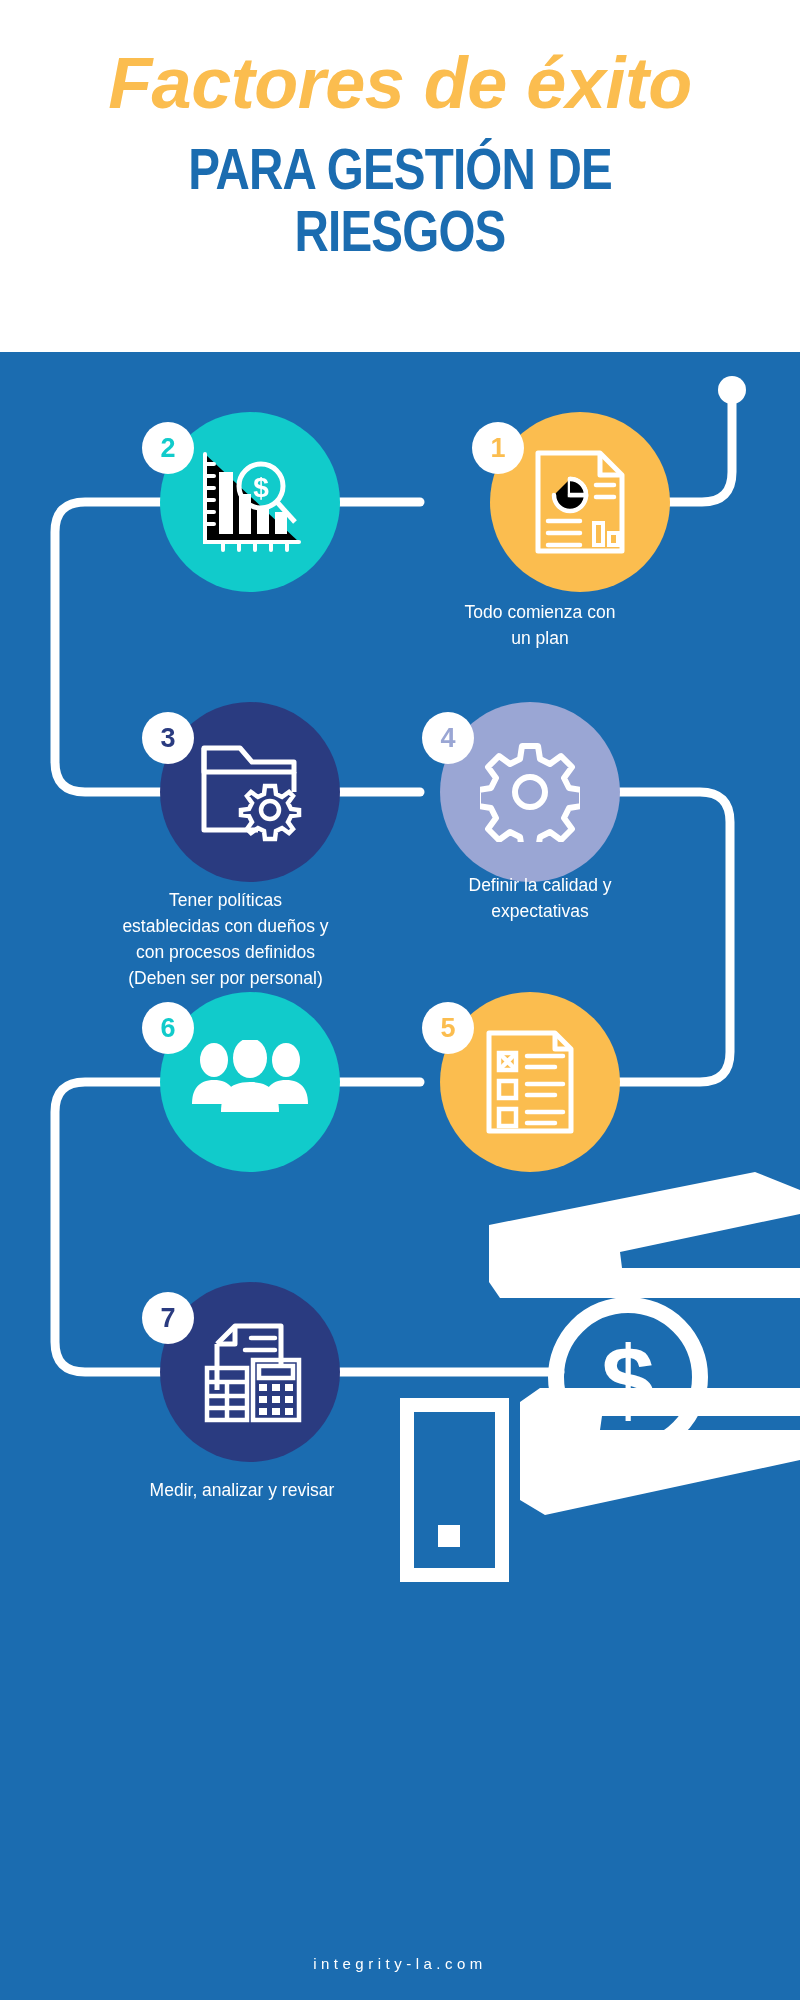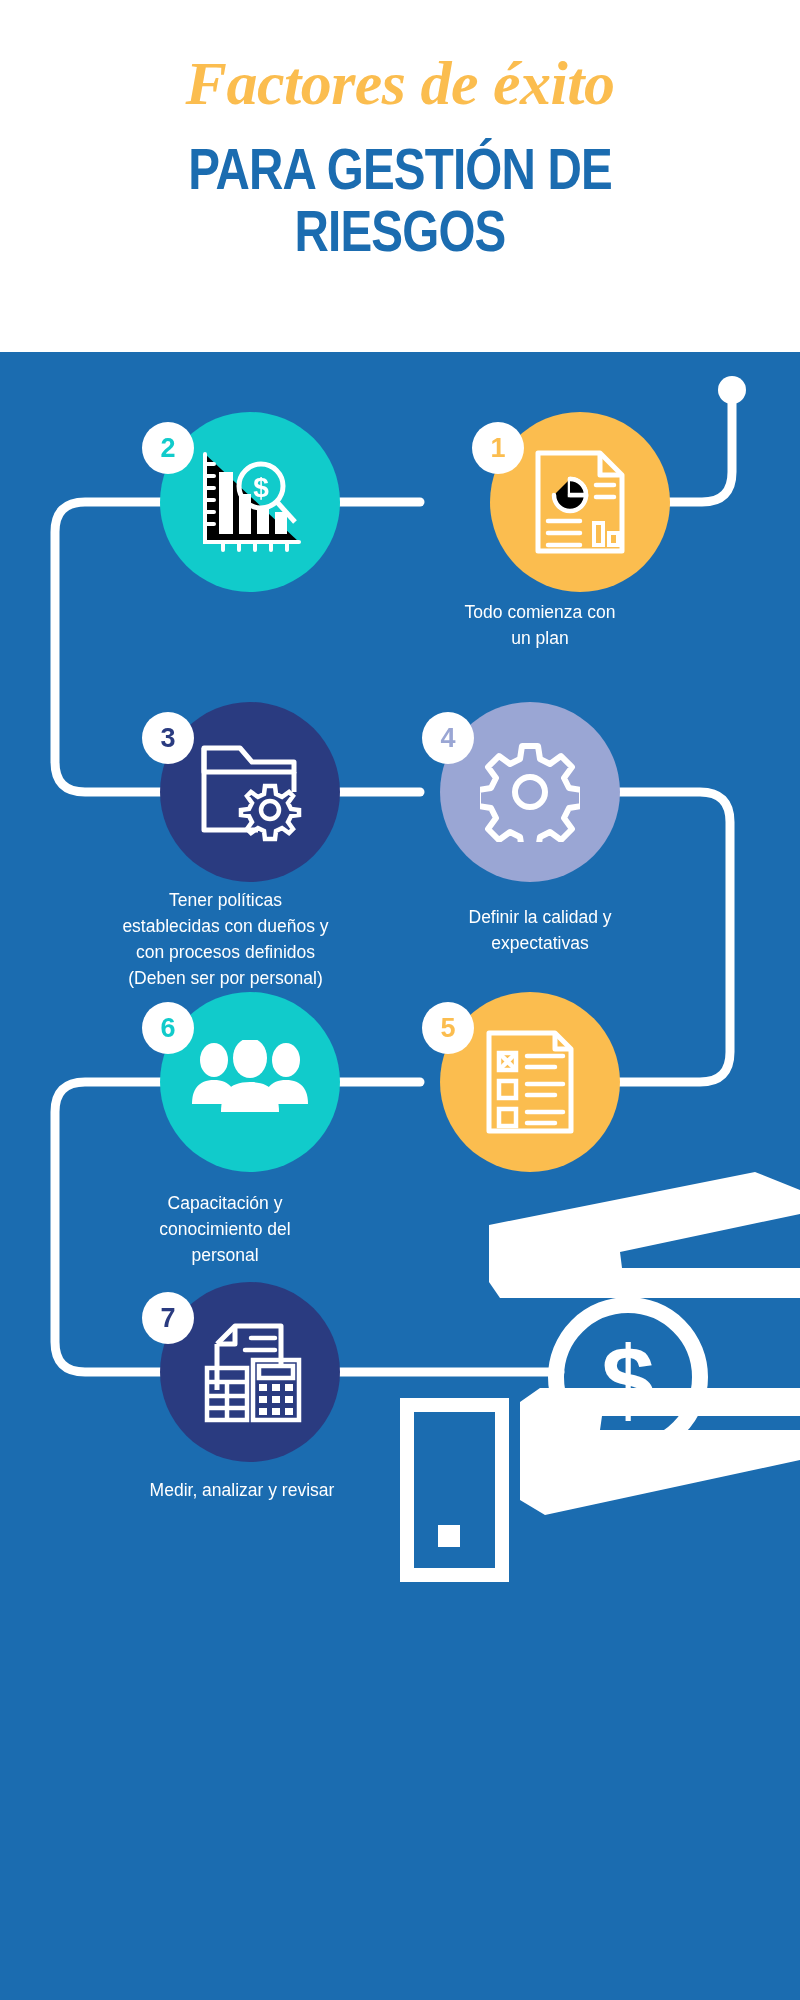--- a/index.html
+++ b/index.html
@@ -17,24 +17,24 @@
 
   
   #header {
     position:absolute; left:0; top:0;
     width:800px; height:352px;
     background:#ffffff;
     text-align:center;
   }
   #script-title {
     position:absolute; left:0; top:46px; width:800px;
-    font-family:Liberation Serif, serif;
+    font-family:Liberation Sans, sans-serif;
     font-style:italic;
     font-weight:bold;
-    font-size:62px;
+    font-size:72px;
     line-height:74px;
     color:#fbbd4f;
     letter-spacing:-0.5px;
   }
   #main-title {
     position:absolute; left:0; top:138px; width:800px;
     font-family:"Liberation Sans", sans-serif;
     font-weight:bold;
     font-size:58px;
     line-height:62px;
@@ -228,21 +228,21 @@
       <div class="disc" style="width:180px;height:180px;background:#9aa6d4;">
         <svg width="100" height="100" viewBox="0 0 100 100">
           <g fill="none" stroke="#ffffff" stroke-width="6" stroke-linejoin="round">
             <circle cx="50" cy="50" r="15"></circle>
             <path d="M42 4 h16 l2 13 10 5 11-8 11 11 -8 11 5 10 13 2 v16 l-13 2 -5 10 8 11 -11 11 -11-8 -10 5 -2 13 h-16 l-2-13 -10-5 -11 8 -11-11 8-11 -5-10 -13-2 v-16 l13-2 5-10 -8-11 11-11 11 8 10-5 z"></path>
           </g>
         </svg>
       </div>
       <div class="badge" style="left:-18px; top:10px; color:#9aa6d4;">4</div>
     </div>
-    <div class="caption" style="left:410px; top:552px; width:260px;">Definir la calidad y
+    <div class="caption" style="left:410px; top:520px; width:260px;">Definir la calidad y
 expectativas</div>
 
     <div class="node" style="left:440px; top:640px;">
       <div class="disc" style="width:180px;height:180px;background:#fbbd4f;">
         <svg width="95" height="110" viewBox="0 0 95 110">
           <g fill="none" stroke="#ffffff" stroke-width="5" stroke-linejoin="round">
             <path d="M6 6 H72 L88 22 V104 H6 Z"></path>
             <path d="M72 6 V22 H88"></path>
           </g>
           <g fill="none" stroke="#ffffff" stroke-width="4.5">
@@ -269,23 +269,20 @@
             <path d="M24 40 C8 40 2 50 2 64 L46 64 C46 50 40 40 24 40 Z"></path>
             <ellipse cx="96" cy="20" rx="14" ry="17"></ellipse>
             <path d="M96 40 C80 40 74 50 74 64 L118 64 C118 50 112 40 96 40 Z"></path>
             <ellipse cx="60" cy="18" rx="17" ry="20"></ellipse>
             <path d="M60 42 C38 42 31 54 31 72 L89 72 C89 54 82 42 60 42 Z"></path>
           </g>
         </svg>
       </div>
       <div class="badge" style="left:-18px; top:10px; color:#11cbcb;">6</div>
     </div>
-    <div class="caption" style="left:105px; top:838px; width:240px;">Capacitación y
-conocimiento del
-personal</div>
 
     <div class="node" style="left:160px; top:930px;">
       <div class="disc" style="width:180px;height:180px;background:#2a3b80;">
         <svg width="110" height="105" viewBox="0 0 110 105">
           <g fill="none" stroke="#ffffff" stroke-width="5" stroke-linejoin="round">
             <path d="M22 24 L40 6 H86 V48"></path>
             <path d="M22 24 H40 V6"></path>
             <path d="M22 24 V70"></path>
           </g>
           <g stroke="#ffffff" stroke-width="4.5" stroke-linecap="round">
@@ -307,15 +304,16 @@
             <rect x="64" y="88" width="8" height="7"></rect>
             <rect x="77" y="88" width="8" height="7"></rect>
             <rect x="90" y="88" width="8" height="7"></rect>
           </g>
         </svg>
       </div>
       <div class="badge" style="left:-18px; top:10px; color:#2a3b80;">7</div>
     </div>
     <div class="caption" style="left:72px; top:1125px; width:340px;">Medir, analizar y revisar</div>
 
+    <div id="footer">integrity-la.com</div>
 
   </div>
 </div>
 
 </body></html>

